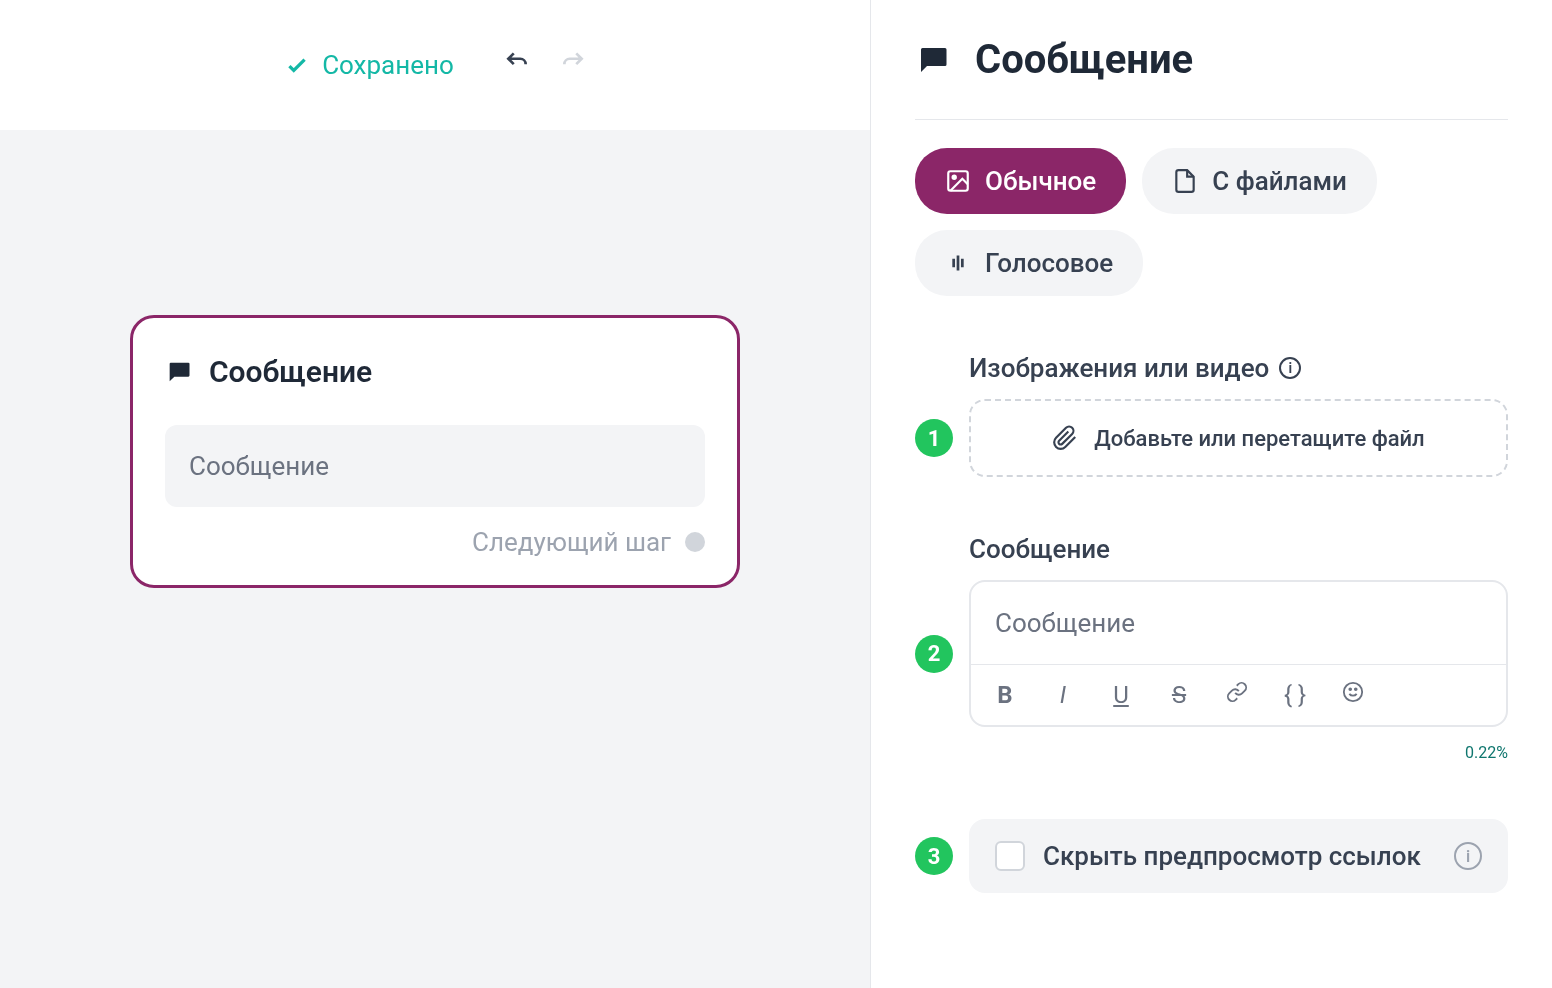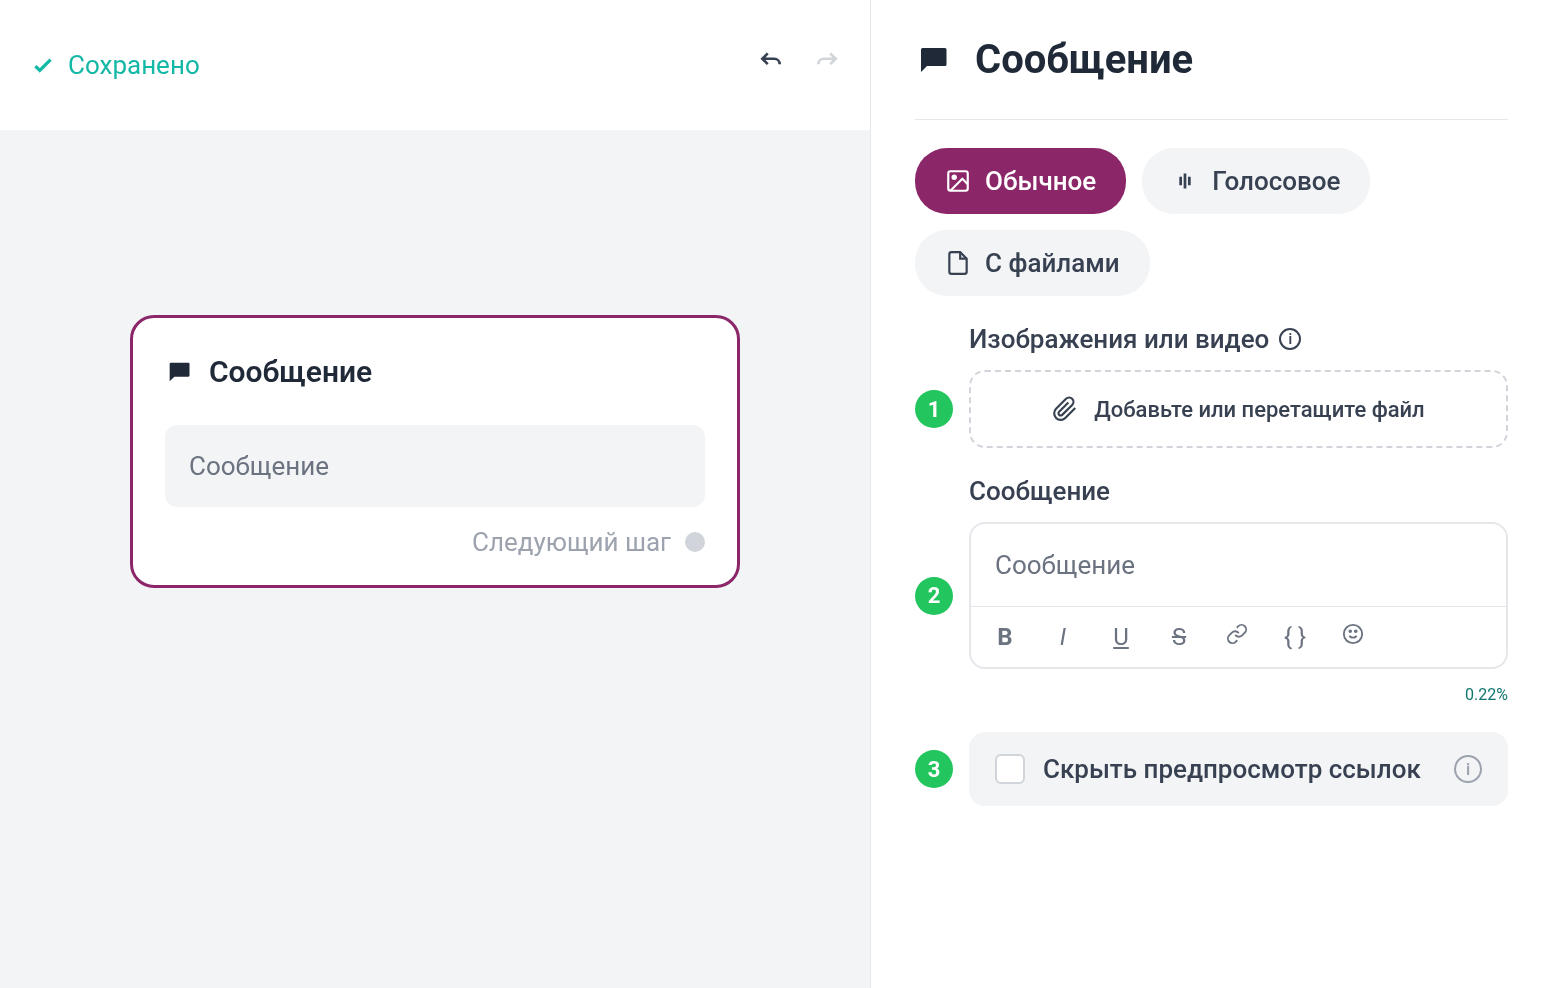--- a/index.html
+++ b/index.html
@@ -14,21 +14,21 @@
     .left-panel {
       width: 870px;
       display: flex;
       flex-direction: column;
     }
     .toolbar {
       height: 130px;
       background: #fff;
       display: flex;
       align-items: center;
-      justify-content: space-between;
+      justify-content: center;
       padding: 0 30px;
       gap: 50px;
     }
     .saved-status {
       display: flex;
       align-items: center;
       gap: 12px;
       color: #14b8a6;
       font-size: 26px;
     }
@@ -240,21 +240,21 @@
       width: 28px; height: 28px;
       border: 2px solid #9ca3af;
       border-radius: 50%;
       display: flex;
       align-items: center;
       justify-content: center;
       color: #9ca3af;
       font-size: 16px;
       font-weight: 600;
     }
-    .section-group { display: flex; flex-direction: column; gap: 16px; padding-left: 54px; }
+    .section-group { display: flex; flex-direction: column; gap: 16px; padding-left: 54px; margin-top: 29px; }
     .badge2-wrap { position: relative; }
     .badge2-wrap .num-badge { top: 50%; transform: translateY(-50%); }
   </style>
 </head>
 <body>
 
 <div class="left-panel">
   <div class="toolbar">
     <div class="saved-status">
       <svg viewBox="0 0 24 24" width="26" height="26" fill="none" stroke="#14b8a6" stroke-width="3">
@@ -303,31 +303,31 @@
   <div class="type-tabs">
     <div class="type-tab active">
       <svg viewBox="0 0 24 24" width="26" height="26" fill="none" stroke="#fff" stroke-width="2">
           <rect x="3" y="3" width="18" height="18" rx="2"></rect>
           <circle cx="8.5" cy="8.5" r="1.5" fill="#fff"></circle>
           <path d="M21 15l-5-5L5 21"></path>
         </svg>
       <span>Обычное</span>
     </div>
     <div class="type-tab">
-      <svg viewBox="0 0 24 24" width="26" height="26" fill="none" stroke="#374151" stroke-width="2.5">
-          <path d="M4 12v0M8 8v8M12 5v14M16 8v8M20 12v0"></path>
-        </svg>
-      <span>Голосовое</span>
-    </div>
-    <div class="type-tab">
       <svg viewBox="0 0 24 24" width="26" height="26" fill="none" stroke="#374151" stroke-width="2">
           <path d="M14 2H6a2 2 0 00-2 2v16a2 2 0 002 2h12a2 2 0 002-2V8z"></path>
           <path d="M14 2v6h6"></path>
         </svg>
       <span>С файлами</span>
+    </div>
+    <div class="type-tab">
+      <svg viewBox="0 0 24 24" width="26" height="26" fill="none" stroke="#374151" stroke-width="2.5">
+          <path d="M4 12v0M8 8v8M12 5v14M16 8v8M20 12v0"></path>
+        </svg>
+      <span>Голосовое</span>
     </div>
   </div>
 
   <div class="section-group">
     <div class="section-label">
       <span>Изображения или видео</span>
       <span class="info-circle">i</span>
     </div>
     <div class="row-with-badge">
       <div class="num-badge">1</div>

